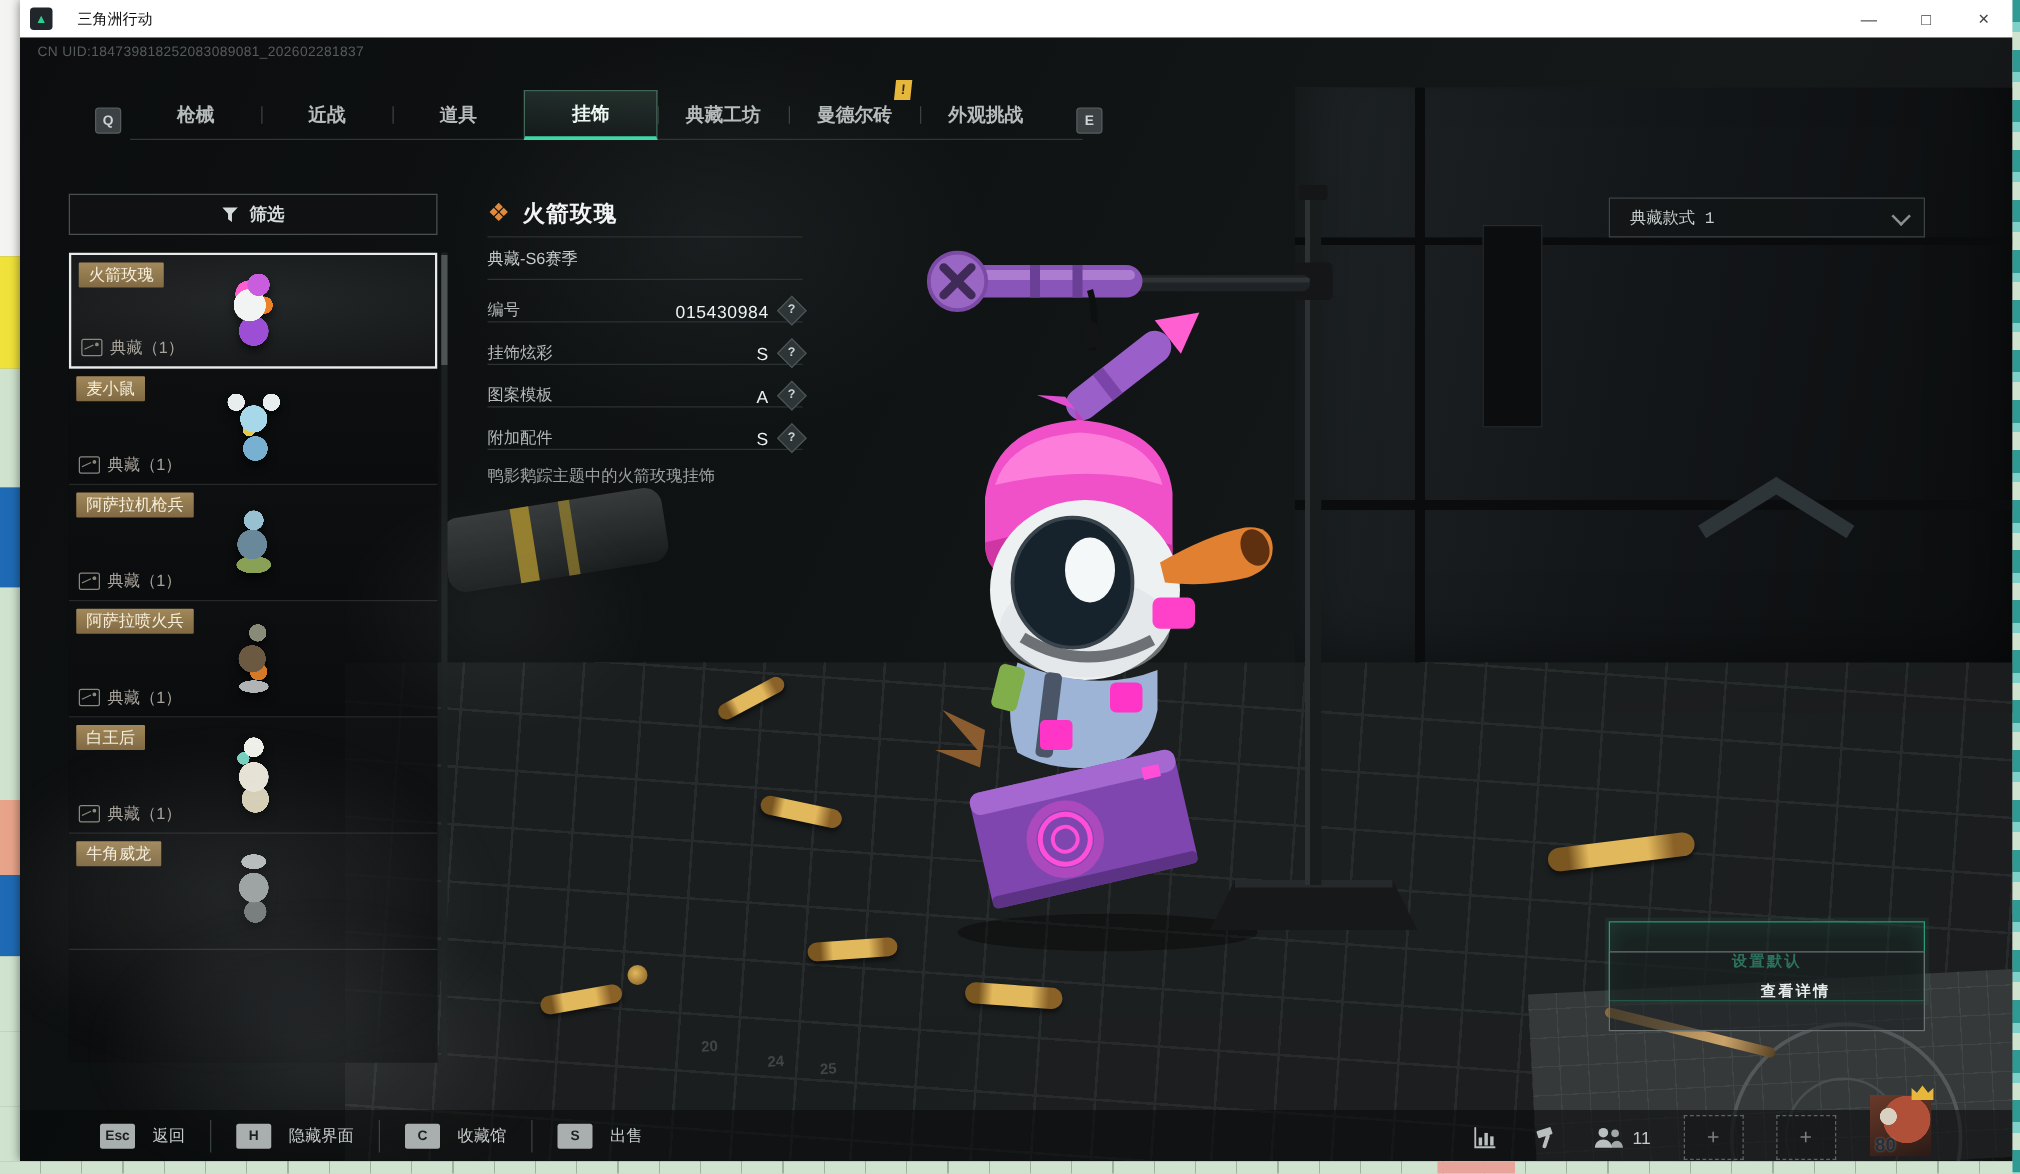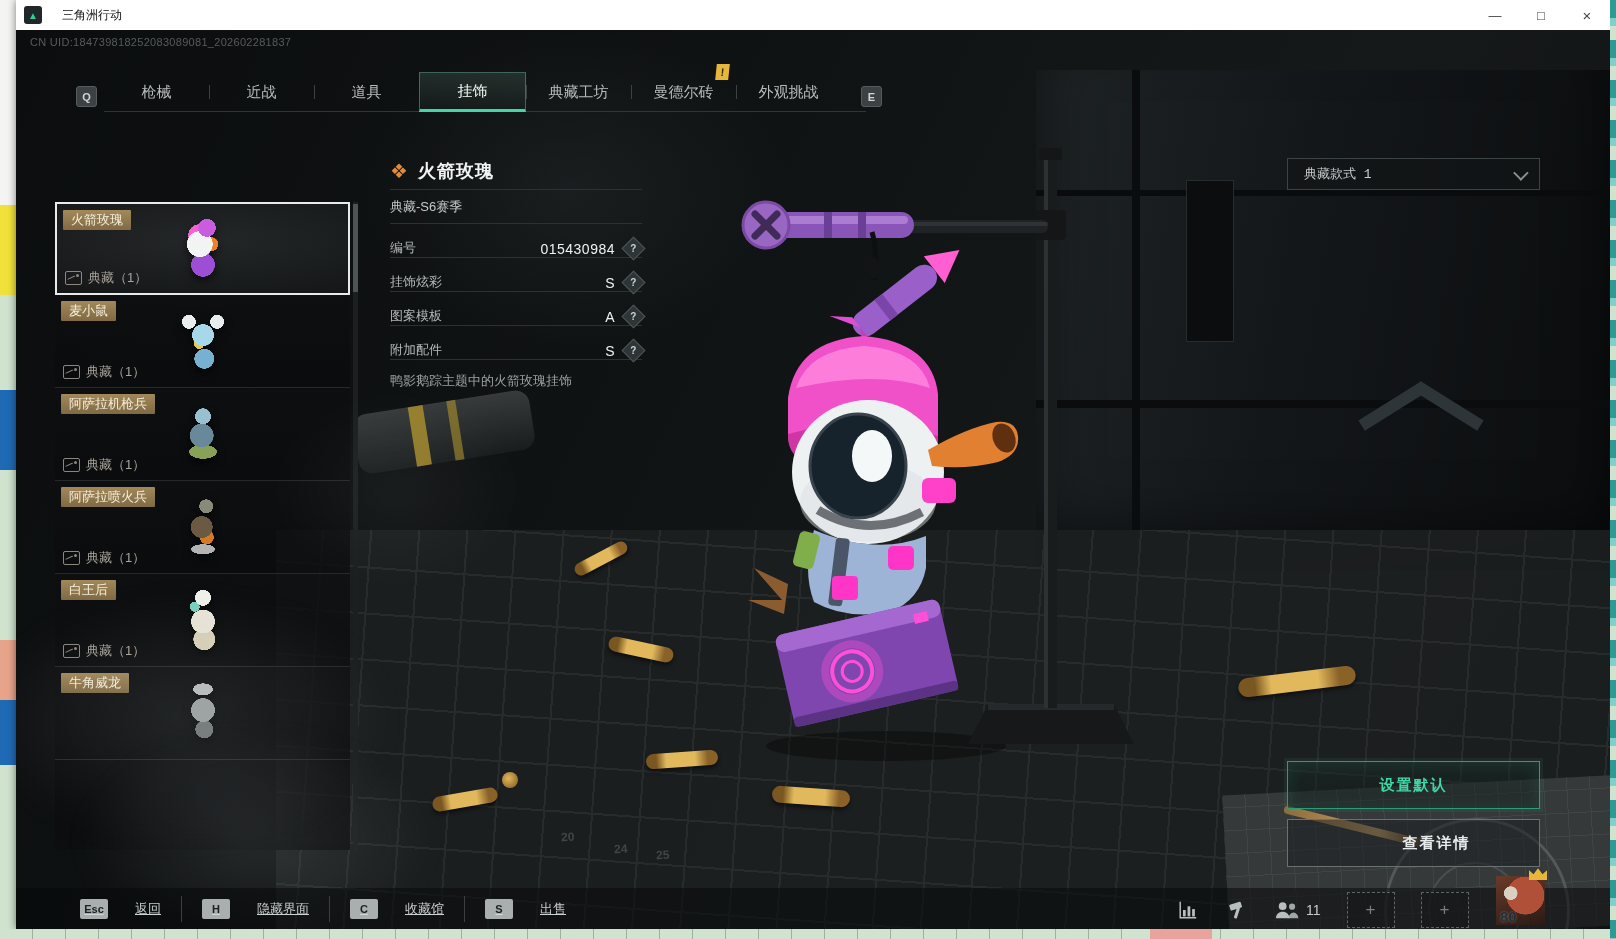--- a/index.html
+++ b/index.html
@@ -54,21 +54,21 @@
   #canister:before{content:"";position:absolute;left:32%;top:0;width:15px;height:100%;background:#c0a030;opacity:.8;}
   #canister:after{content:"";position:absolute;left:54%;top:0;width:9px;height:100%;background:#c0a030;opacity:.6;}
   .mat-num{position:absolute;color:#474d4f;font-size:12px;font-weight:bold;opacity:.85;transform:rotate(-3deg);}
 
   
   #uid{position:absolute;left:14px;top:6px;font-size:11px;letter-spacing:.3px;color:#565c5e;z-index:12;}
   #watermark{position:absolute;left:16px;top:14px;font-size:52px;font-weight:800;color:rgba(255,255,255,.05);z-index:2;letter-spacing:4px;}
 
   
   #tabbar{position:absolute;left:88px;top:42px;height:40px;display:flex;z-index:12;}
-  .tab{position:relative;width:105px;display:flex;align-items:center;justify-content:center;font-size:15px;font-weight:400;color:#b6bcbb;cursor:pointer;}
+  .tab{position:relative;width:105px;display:flex;align-items:center;justify-content:center;font-size:15px;font-weight:700;color:#b6bcbb;cursor:pointer;}
   .tab + .tab:before{content:"";position:absolute;left:0;top:13px;width:1px;height:14px;background:#3c4243;}
   .tab.active{color:#eef8f2;background:linear-gradient(180deg,rgba(86,120,106,.28),rgba(40,60,52,.18));
     border:1px solid rgba(118,190,158,.45);border-bottom:3px solid #3fd6a8;}
   .tab.active:before{display:none;}
   #tab-underline{position:absolute;left:88px;top:81px;width:762px;height:1px;background:#30363 7;background:#303637;z-index:11;}
   .keycap{position:absolute;width:19px;height:19px;background:#3c4243;border:1px solid #565c5e;border-radius:3px;
     color:#cfd4d4;font-size:11px;font-weight:bold;display:flex;align-items:center;justify-content:center;z-index:12;}
   #alert-badge{position:absolute;left:700px;top:34px;width:13px;height:16px;background:#e7b73c;color:#332b10;
     font-size:11px;font-weight:800;display:flex;align-items:center;justify-content:center;z-index:13;transform:skewX(-6deg);}
 
@@ -115,28 +115,28 @@
   #detail-desc{padding-top:12px;font-size:13px;color:#9ba1a1;}
   #season-row{height:33px;display:flex;align-items:center;border-bottom:1px solid #2c3132;font-size:13px;color:#c5cac9;}
 
   
   #style-dd{position:absolute;left:1271px;top:128px;width:253px;height:32px;z-index:14;box-sizing:border-box;
     background:rgba(18,22,23,.7);border:1px solid #3c4344;display:flex;align-items:center;cursor:pointer;}
   #style-dd .val{margin-left:16px;font-size:13px;color:#c8cdcd;font-family:Liberation Mono, monospace;}
   .chev{margin-left:auto;margin-right:14px;width:9px;height:9px;border-right:2px solid #8a9092;border-bottom:2px solid #8a9092;transform:rotate(45deg) translateY(-2px);}
 
   
-  .action-btn{position:absolute;left:1271px;width:253px;height:48px;z-index:40;box-sizing:border-box;display:flex;align-items:center;justify-content:center;font-size:15px;font-weight:700;cursor:pointer;letter-spacing:2px;margin-top:24px;}
+  .action-btn{position:absolute;left:1271px;width:253px;height:64px;z-index:40;box-sizing:border-box;display:flex;align-items:center;justify-content:center;font-size:12px;font-weight:700;cursor:pointer;letter-spacing:2px;}
   #btn-default{top:707px;color:#3fd6a8;border:1px solid #2f9a77;background:linear-gradient(180deg,rgba(24,44,38,.45),rgba(14,26,22,.45));box-shadow:0 0 0 3px rgba(63,214,168,.07),inset 0 0 18px rgba(63,214,168,.12);}
-  #btn-details{top:765px;color:#e8ebeb;border:1px solid #6a7172;background:rgba(28,31,32,.55);padding-left:46px;}
+  #btn-details{top:731px;color:#e8ebeb;border:1px solid #6a7172;background:rgba(28,31,32,.55);padding-left:46px;}
 
   
   #bottom-band{position:absolute;left:0;right:0;top:858px;height:41px;background:rgba(8,9,10,.55);z-index:40;}
   #shortcuts{position:absolute;left:64px;top:866px;display:flex;align-items:center;z-index:41;}
-  .sc{display:flex;align-items:center;gap:27px;cursor:pointer;text-decoration:underline;}
+  .sc{display:flex;align-items:center;gap:14px;cursor:pointer;}
   .sc .key{min-width:20px;height:20px;padding:0 4px;background:#a9aeae;color:#1d2022;font-size:11px;font-weight:800;border-radius:2px;display:flex;align-items:center;justify-content:center;}
   .sc .sl{font-size:13px;color:#c6cbcb;}
   .sc-div{width:1px;height:26px;background:#3a4041;margin:0 20px;}
   #bb-icons{position:absolute;top:862px;left:1160px;display:flex;align-items:center;gap:26px;z-index:41;}
   .bb-icon{display:flex;align-items:center;gap:7px;cursor:pointer;color:#c6cbcb;font-size:14px;}
   .slot{width:46px;height:34px;border:1px dashed #5c6364;background:rgba(20,22,23,.5);display:flex;align-items:center;justify-content:center;color:#798080;font-size:17px;cursor:pointer;}
   #avatar{position:absolute;left:1480px;top:846px;width:49px;height:49px;z-index:42;cursor:pointer;
     background:radial-gradient(circle at 30% 35%,#d8d0c0 0 14%,transparent 15%),radial-gradient(circle at 60% 40%,#b05038 0 45%,transparent 46%),linear-gradient(160deg,#6a3a2a,#2a1a16);}
   #avatar .crown{position:absolute;right:-2px;top:-9px;width:18px;height:13px;background:#e7b73c;
     clip-path:polygon(0 100%,0 25%,25% 55%,50% 10%,75% 55%,100% 25%,100% 100%);}
@@ -273,20 +273,24 @@
         <div class="tab">道具</div>
         <div class="tab active">挂饰</div>
         <div class="tab">典藏工坊</div>
         <div class="tab">曼德尔砖</div>
         <div class="tab">外观挑战</div>
       </div>
       <div id="tab-underline"></div>
       <div id="alert-badge">!</div>
       <div class="keycap" style="left:845px;top:56px;">E</div>
 
+      <div id="filter-btn">
+        <div class="funnel"></div>
+        <span>筛选</span>
+      </div>
 
       <div id="item-list">
         <div class="list-item selected">
           <span class="tag">火箭玫瑰</span>
           <div class="thumb t0"></div>
           <div class="count-row">
               <span class="cicon"></span>
               <span>典藏（1）</span>
             </div>
         </div>

